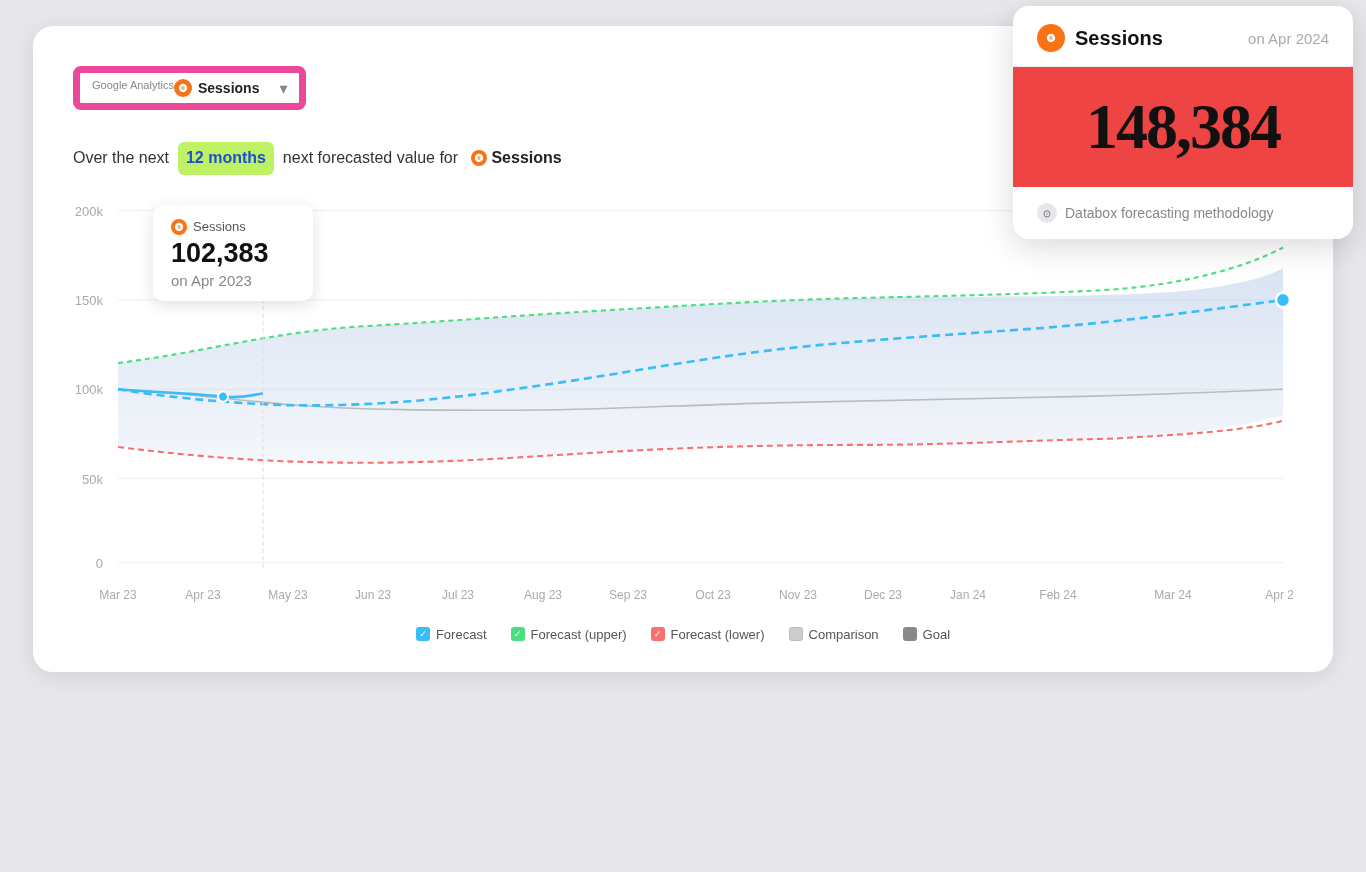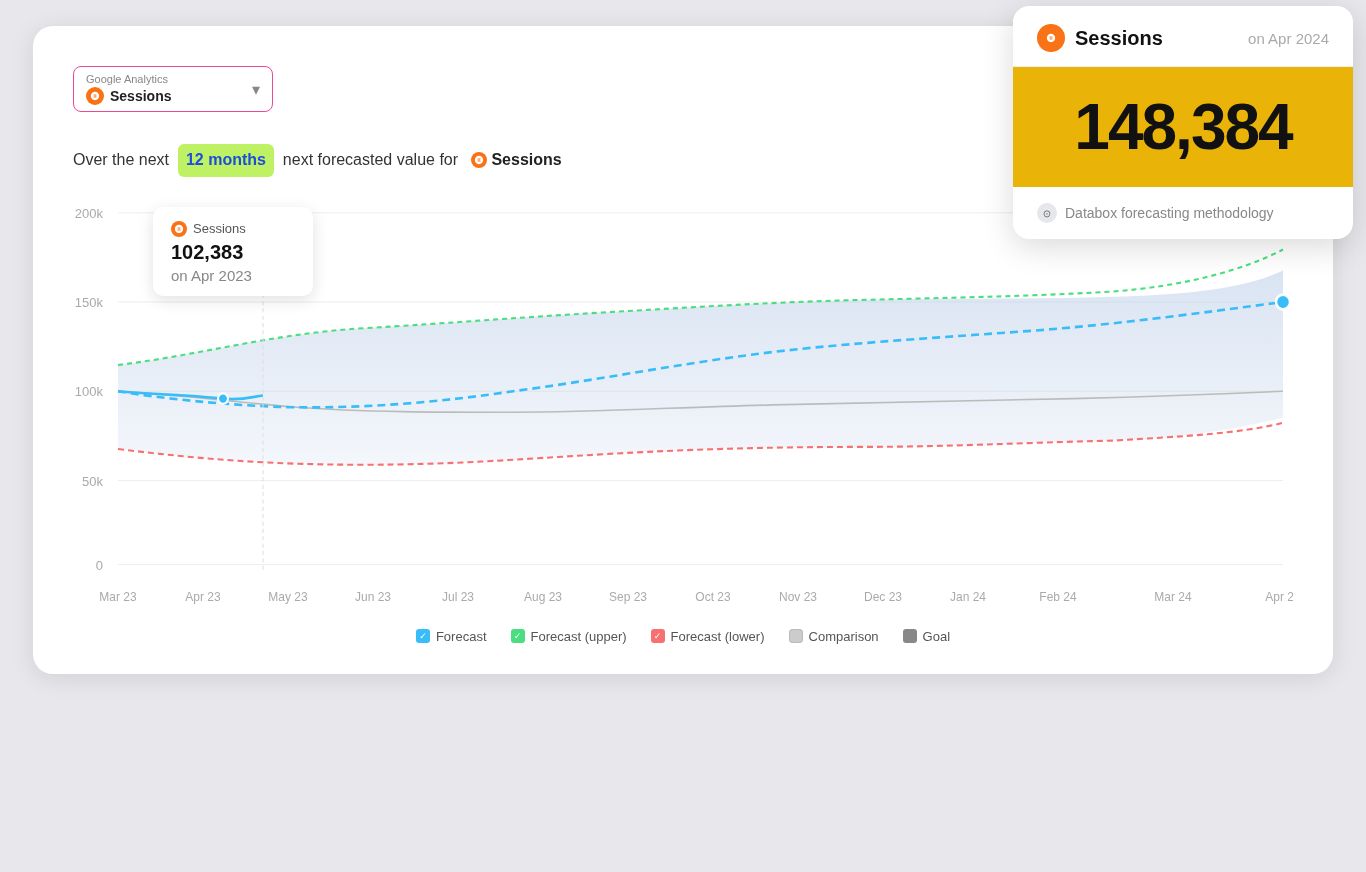--- a/index.html
+++ b/index.html
@@ -21,22 +21,21 @@
       background: #fff;
       border-radius: 20px;
       padding: 40px 40px 30px;
       box-shadow: 0 4px 24px rgba(0,0,0,0.10);
       position: relative;
       overflow: visible;
     }
     
     .metric-selector {
       display: inline-flex;
-      flex-direction: column;
-      border: 1px solid #ec4899;
+      border: 7px solid #ec4899;
       border-radius: 8px;
       padding: 6px 40px 6px 12px;
       position: relative;
       cursor: pointer;
       min-width: 200px;
       background: #fff;
     }
     .metric-selector .ga-label {
       font-size: 11px;
       color: #888;
@@ -125,21 +124,21 @@
     }
     .inner-tooltip .tt-header {
       display: flex;
       align-items: center;
       gap: 6px;
       font-size: 13px;
       color: #555;
       margin-bottom: 4px;
     }
     .inner-tooltip .tt-value {
-      font-size: 20px;
+      font-size: 27px;
       font-weight: 800;
       color: #111;
       line-height: 1.1;
     }
     .inner-tooltip .tt-date {
       font-size: 15px;
       color: #888;
       margin-top: 4px;
     }
     
@@ -202,23 +201,24 @@
       font-size: 20px;
       font-weight: 700;
       color: #111;
     }
     .ft-date {
       font-size: 15px;
       color: #aaa;
       font-weight: 400;
     }
     .ft-value-box {
-      background: #eab308;
+      background: #ef4444;
       padding: 28px 24px;
       text-align: center;
+      font-family: Liberation Serif, serif;
     }
     .ft-value {
       font-size: 64px;
       font-weight: 800;
       color: #111;
       letter-spacing: -2px;
       line-height: 1;
     }
     .ft-footer {
       padding: 16px 24px;

